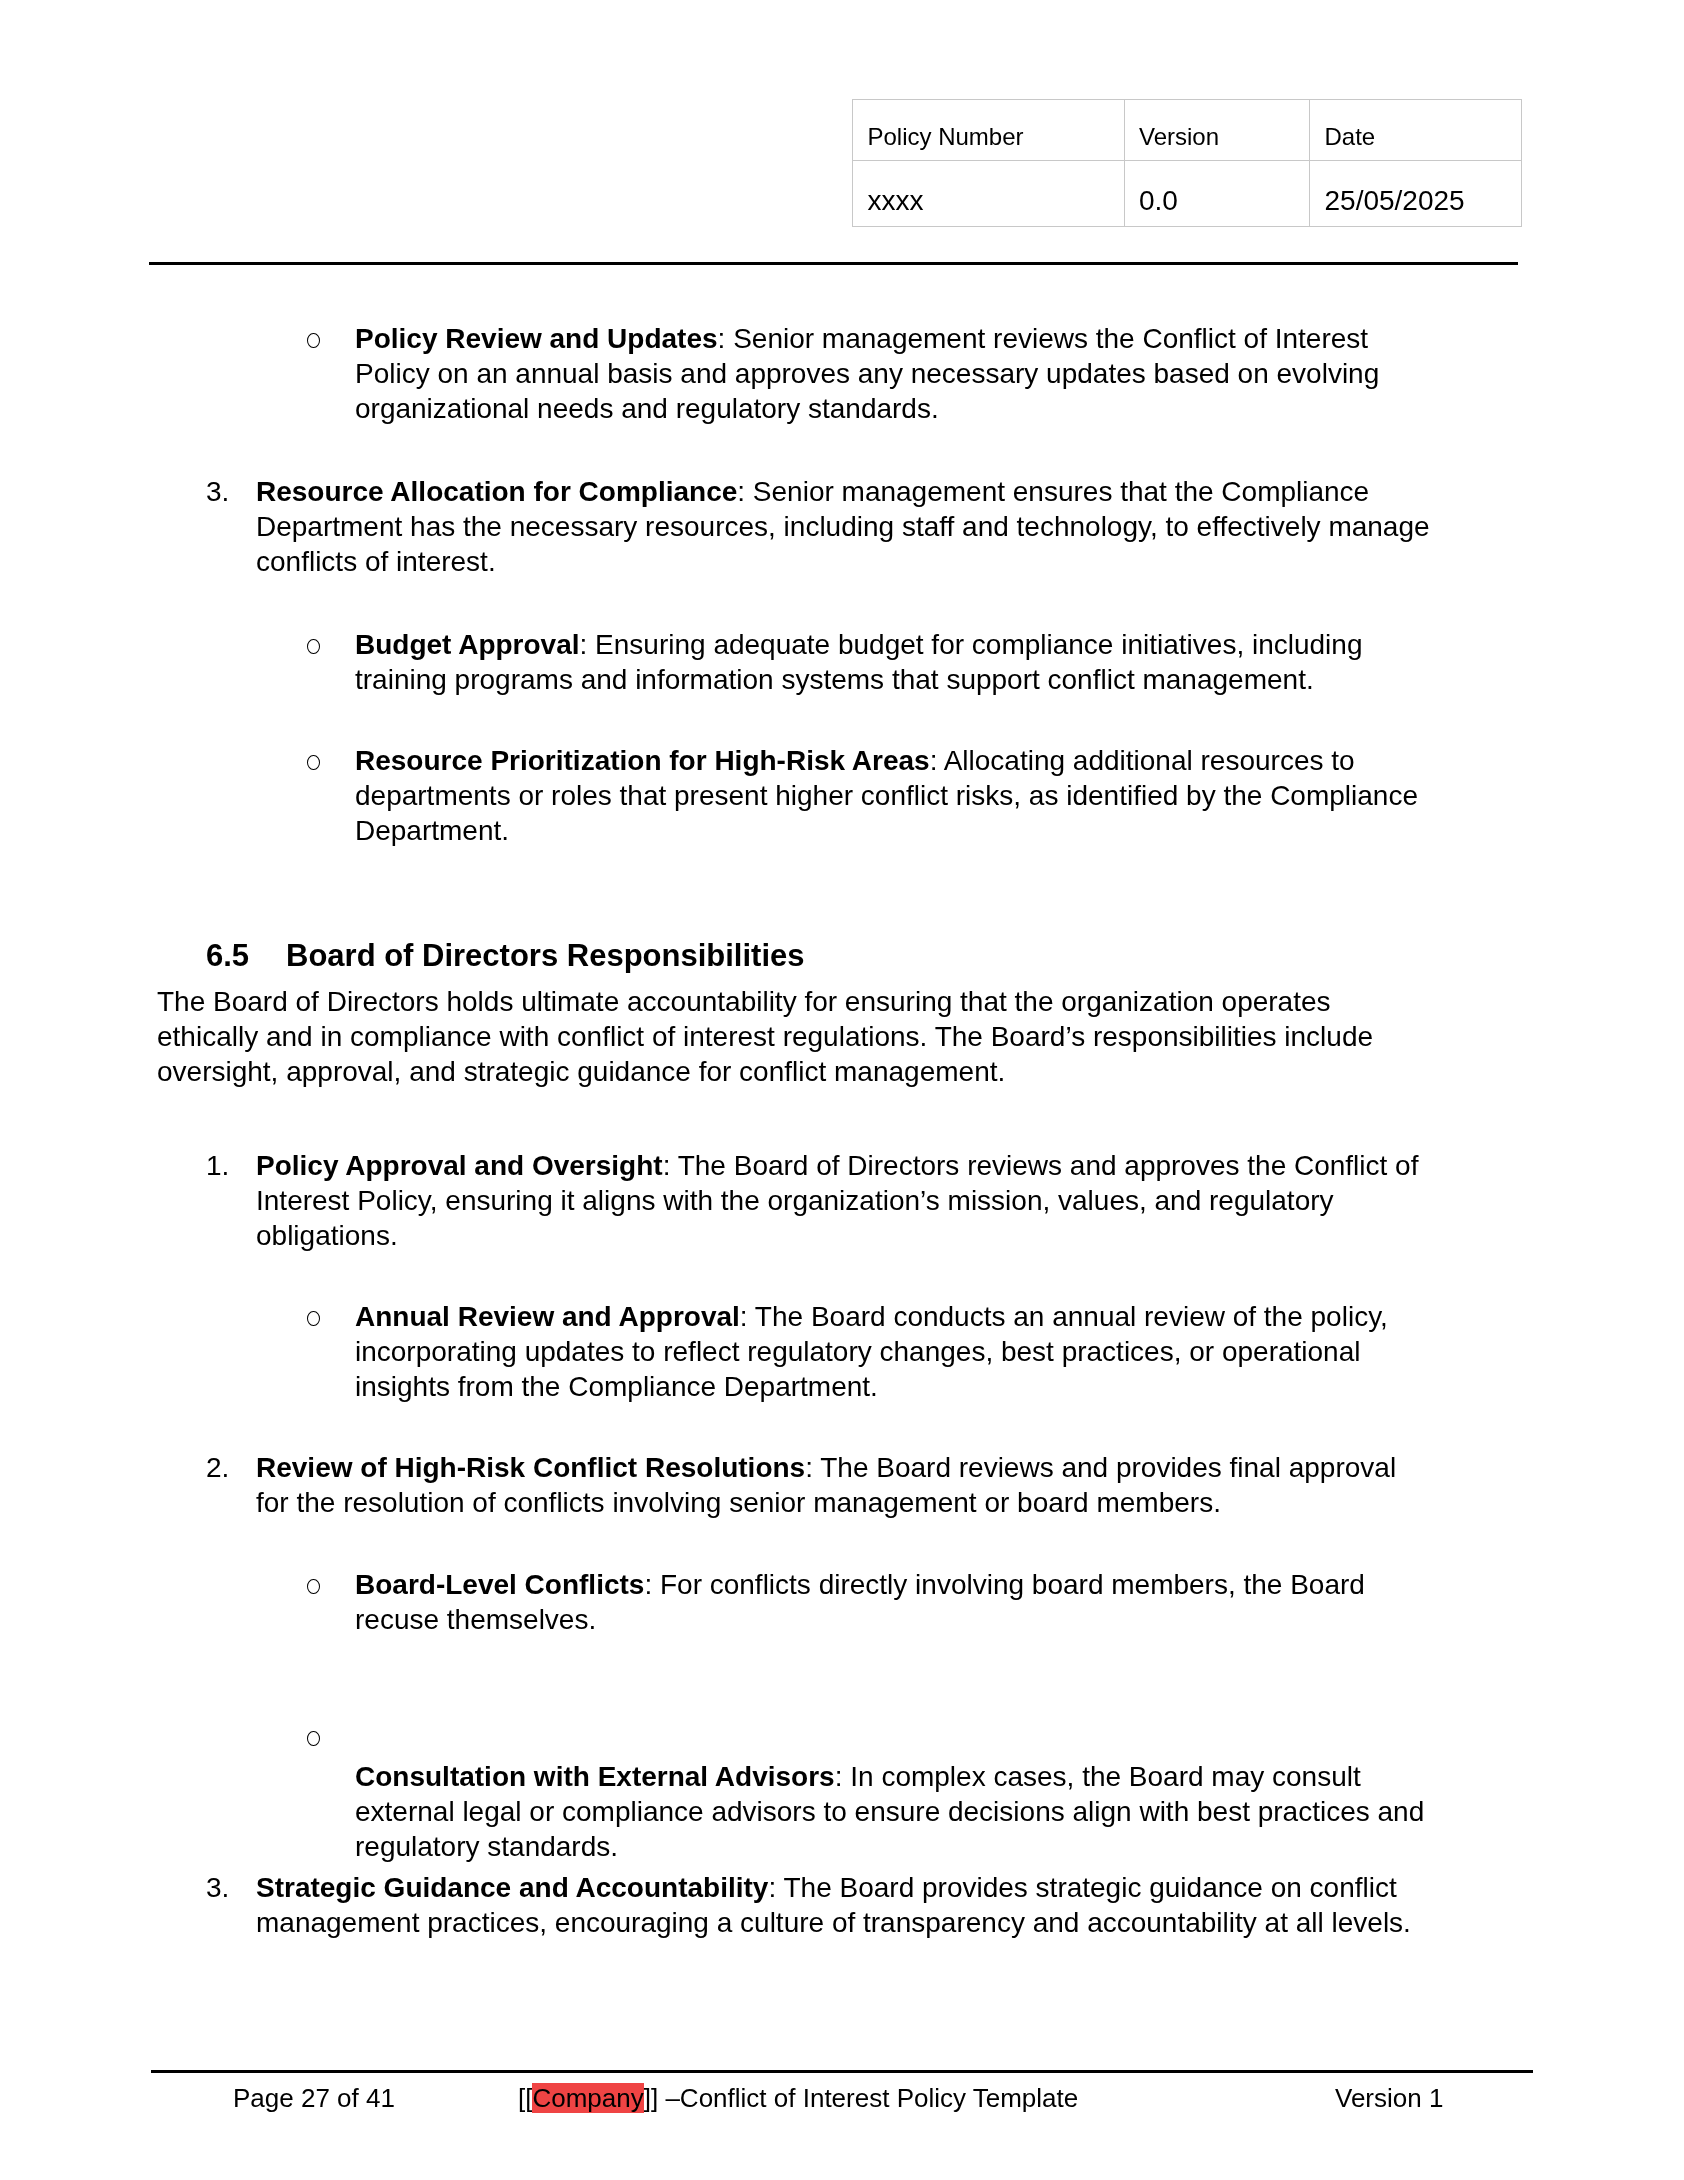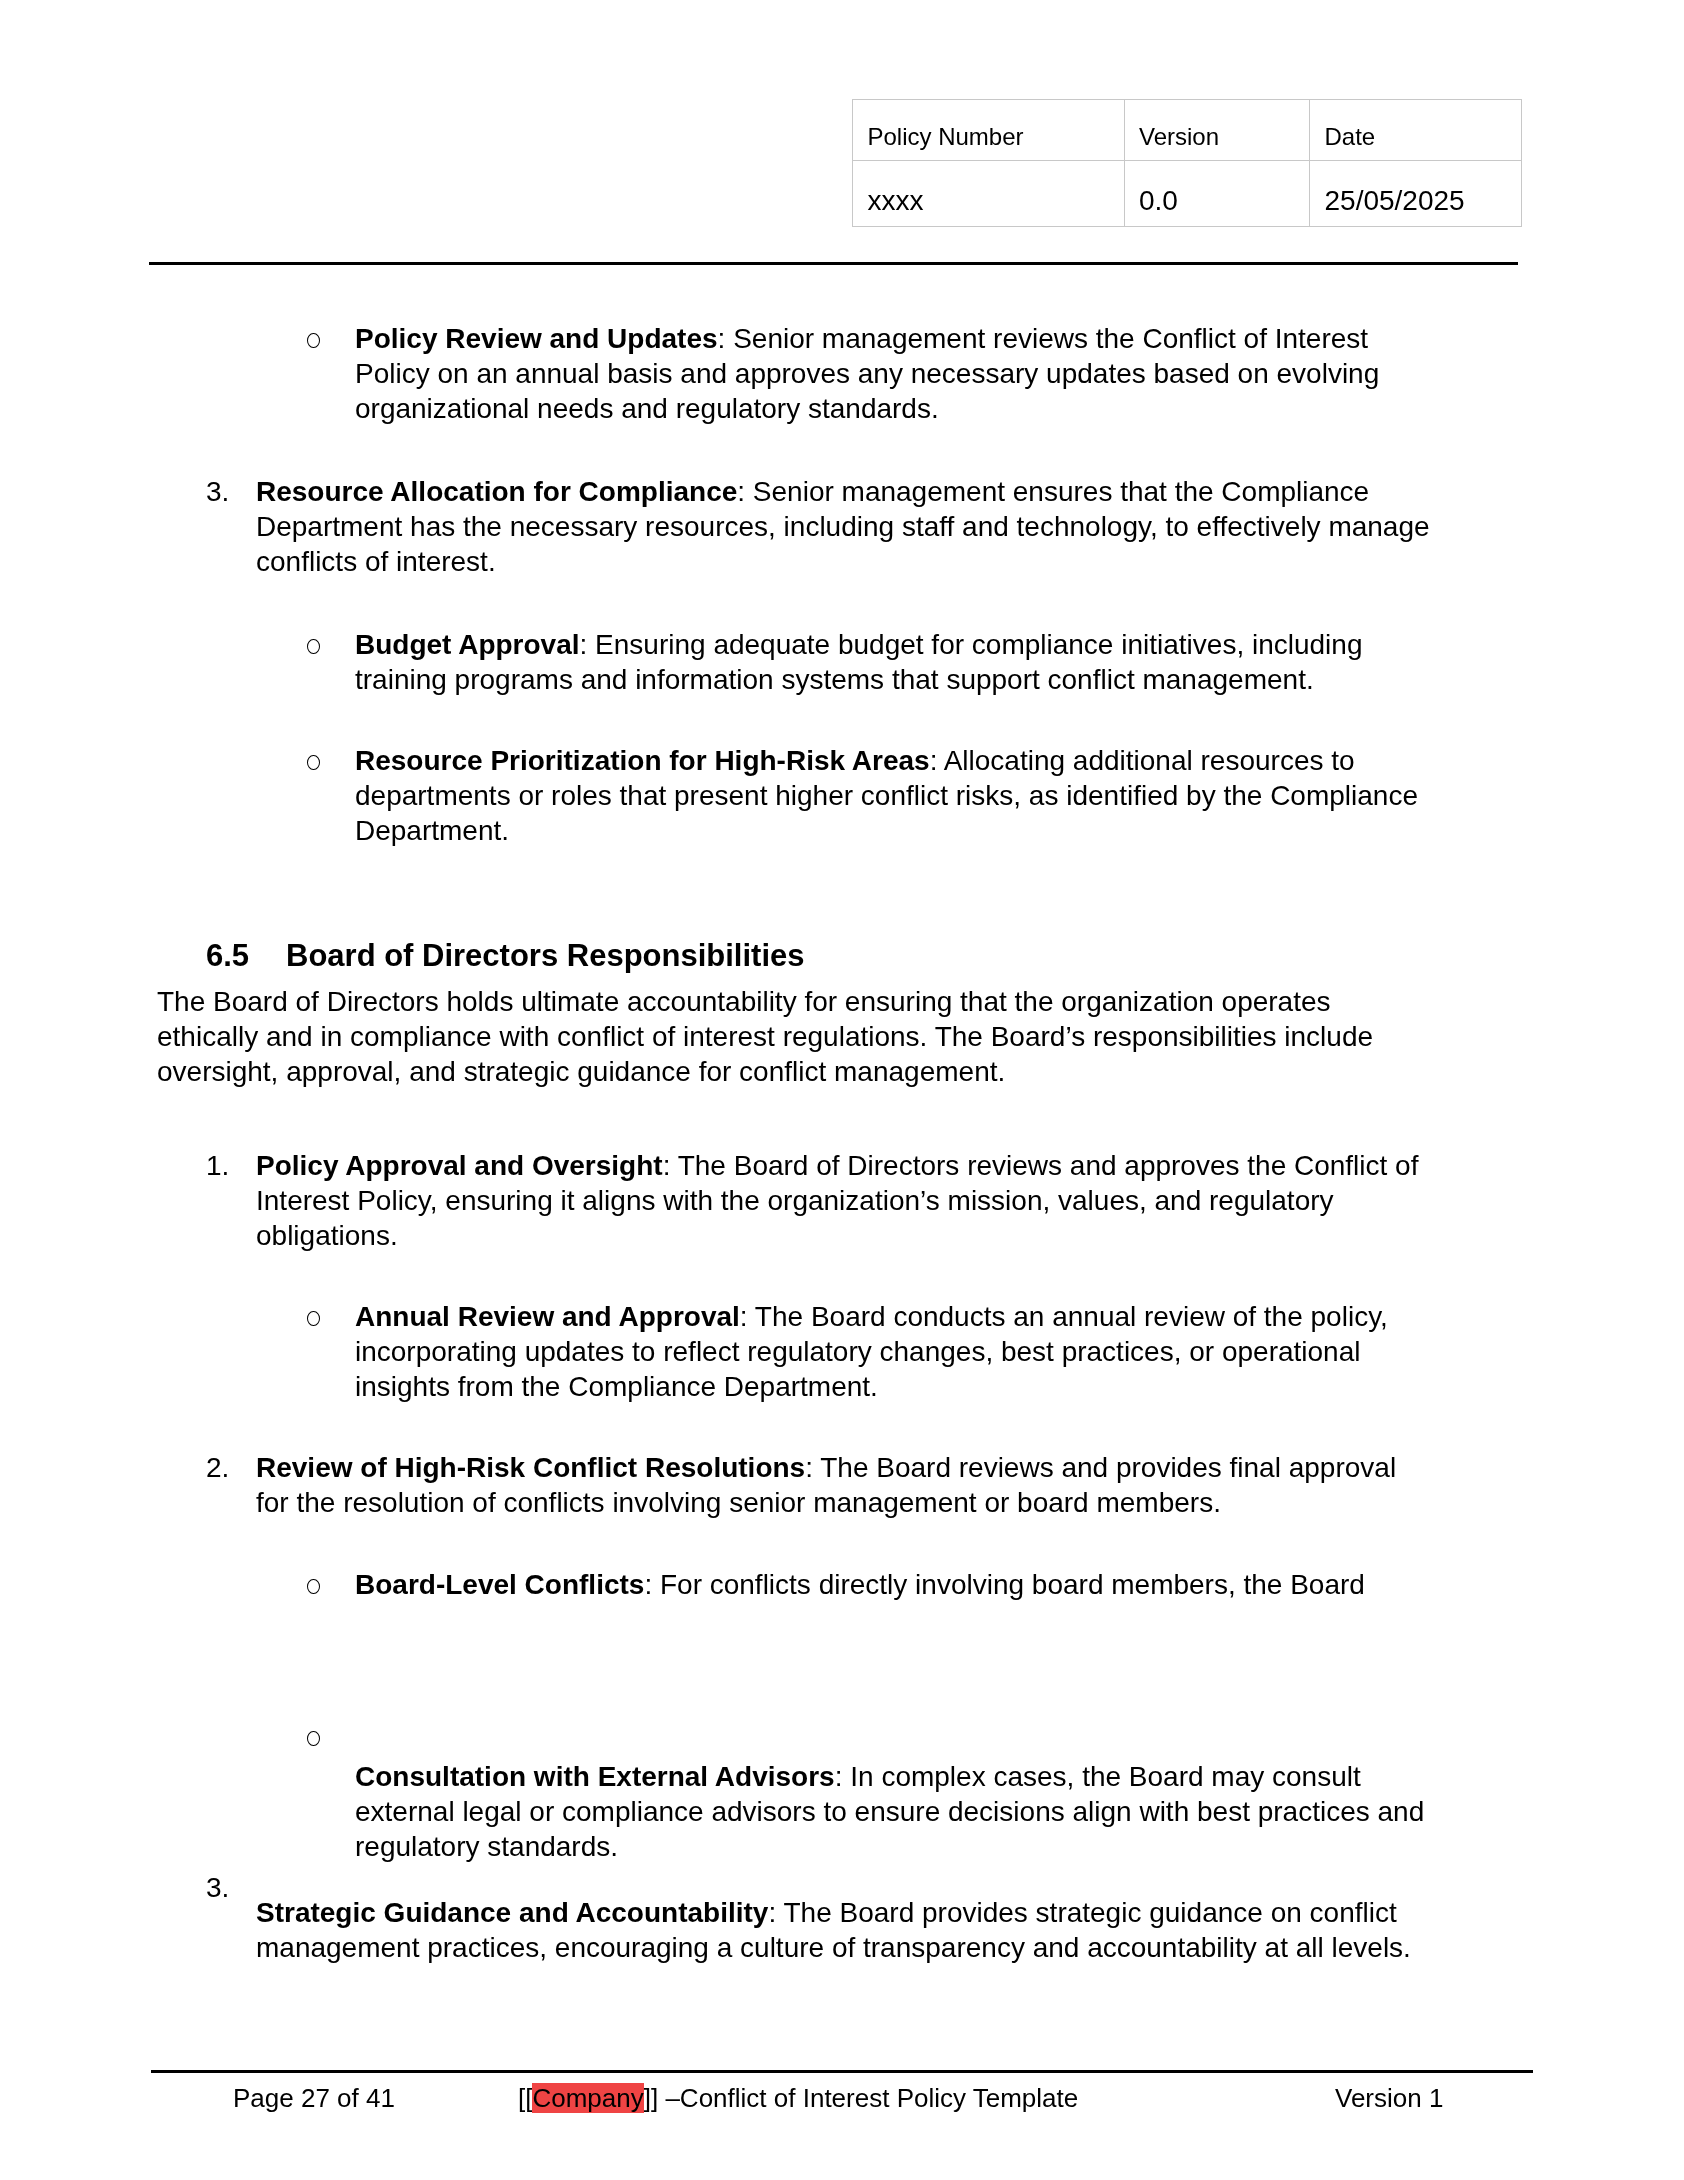--- a/index.html
+++ b/index.html
@@ -117,31 +117,32 @@
 
 <div class="num" style="left:206px; top:1450px;">2.</div>
 <div class="para" style="left:256px; top:1450px;">
   <div><b>Review of High-Risk Conflict Resolutions</b><span>: The Board reviews and provides final approval</span></div>
   <div>for the resolution of conflicts involving senior management or board members.</div>
 </div>
 
 <div class="bullet" style="left:307px; top:1579px;"></div>
 <div class="para" style="left:355px; top:1567px;">
   <div><b>Board-Level Conflicts</b><span>: For conflicts directly involving board members, the Board</span></div>
+  <div>recuse themselves.</div>
 </div>
 
 <div class="bullet" style="left:307px; top:1731px;"></div>
 <div class="para" style="left:355px; top:1719px;margin-top:40px;">
   <div><b>Consultation with External Advisors</b><span>: In complex cases, the Board may consult</span></div>
   <div>external legal or compliance advisors to ensure decisions align with best practices and</div>
   <div>regulatory standards.</div>
 </div>
 
 <div class="num" style="left:206px; top:1870px;">3.</div>
-<div class="para" style="left:256px; top:1870px;margin-top:25px;">
+<div class="para" style="left:256px; top:1870px;">
   <div><b>Strategic Guidance and Accountability</b><span>: The Board provides strategic guidance on conflict</span></div>
   <div>management practices, encouraging a culture of transparency and accountability at all levels.</div>
 </div>
 
 <div class="rule-bottom"></div>
 <div class="footer-text" style="left:233px;">Page 27 of 41</div>
 <div class="footer-text" style="left:518px;">
   <span>[[</span><span class="hl">Company</span><span>]] –Conflict of Interest Policy Template</span>
 </div>
 <div class="footer-text" style="left:1335px;">Version 1</div>

